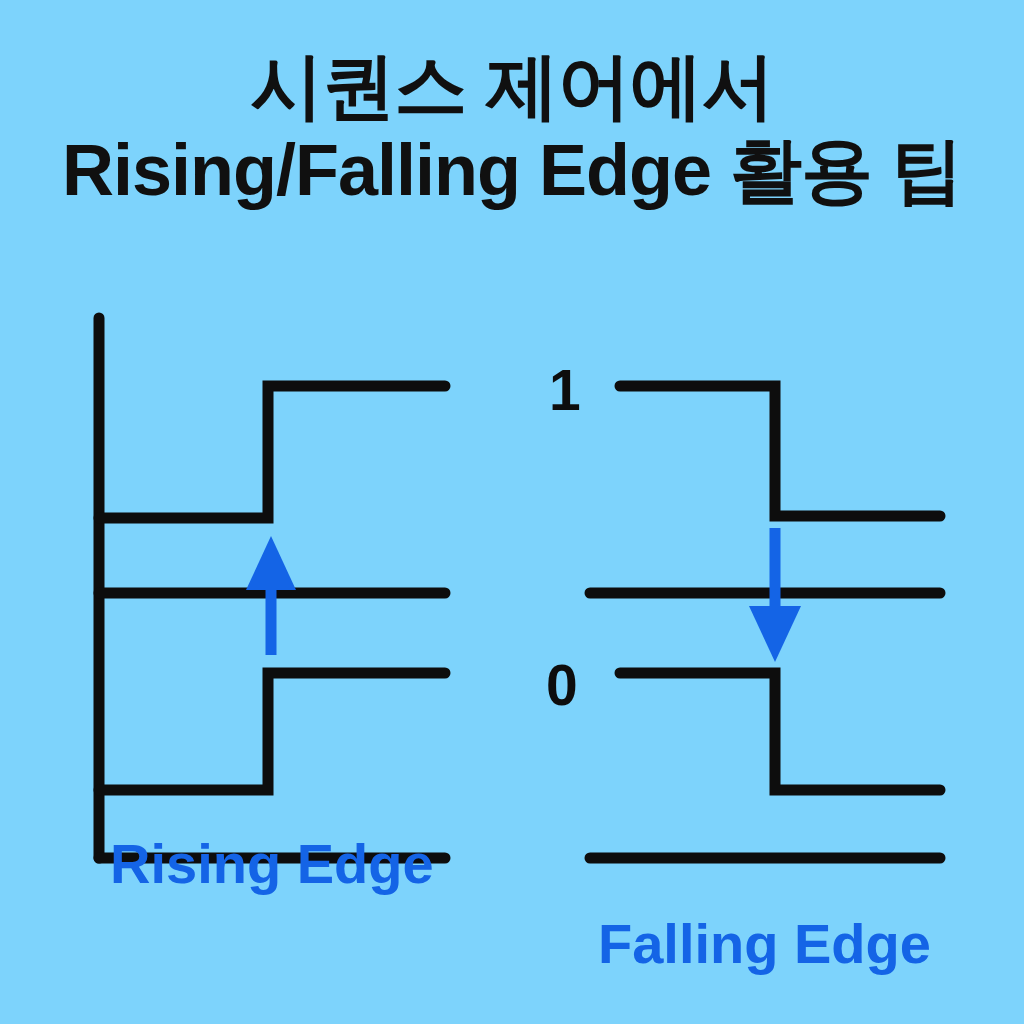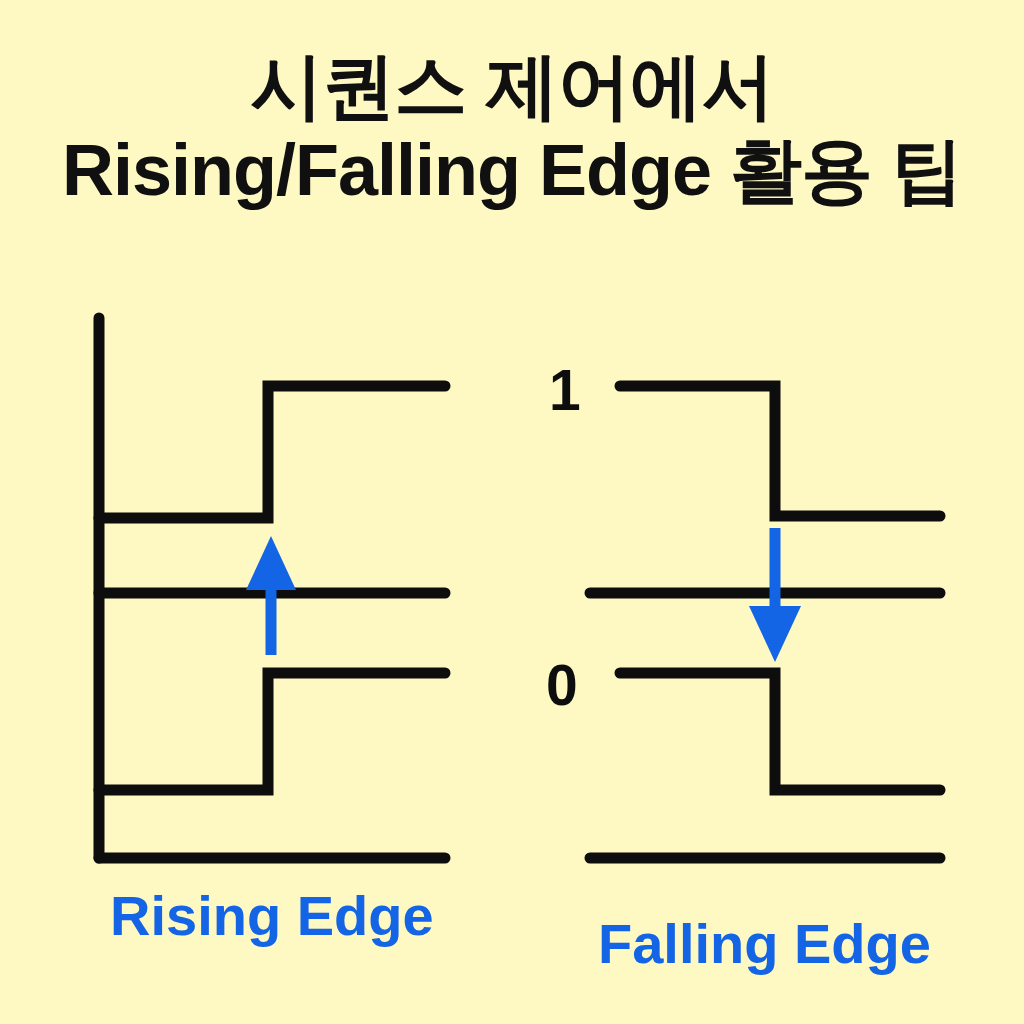--- a/index.html
+++ b/index.html
@@ -10,21 +10,21 @@
     width: 1024px;
     height: 1024px;
     background: #fdf9ef;
     font-family: "Liberation Sans", sans-serif;
     overflow: hidden;
   }
   #page {
     position: relative;
     width: 1024px;
     height: 1024px;
-    background: #fef9c3;
+    background: #7dd3fc;
   }
   .title-block {
     position: absolute;
     left: 0;
     top: 44px;
     width: 1024px;
     text-align: center;
   }
   .title-line {
     display: block;
@@ -58,21 +58,21 @@
 
   .caption {
     position: absolute;
     color: #1464e6;
     font-family: "Liberation Sans", sans-serif;
     font-weight: bold;
     font-size: 56px;
     line-height: 1;
     white-space: nowrap;
   }
-  .caption-rising  { left: 110px; top: 888px; }
+  .caption-rising  { left: 110px; top: 836px; }
   .caption-falling { left: 598px; top: 916px; }
 </style>
 </head>
 <body>
 
 <div id="page">
 
   <div class="title-block">
     <span class="title-line title-line-1">시퀀스 제어에서</span>
     <span class="title-line title-line-2">Rising/Falling Edge 활용 팁</span>

